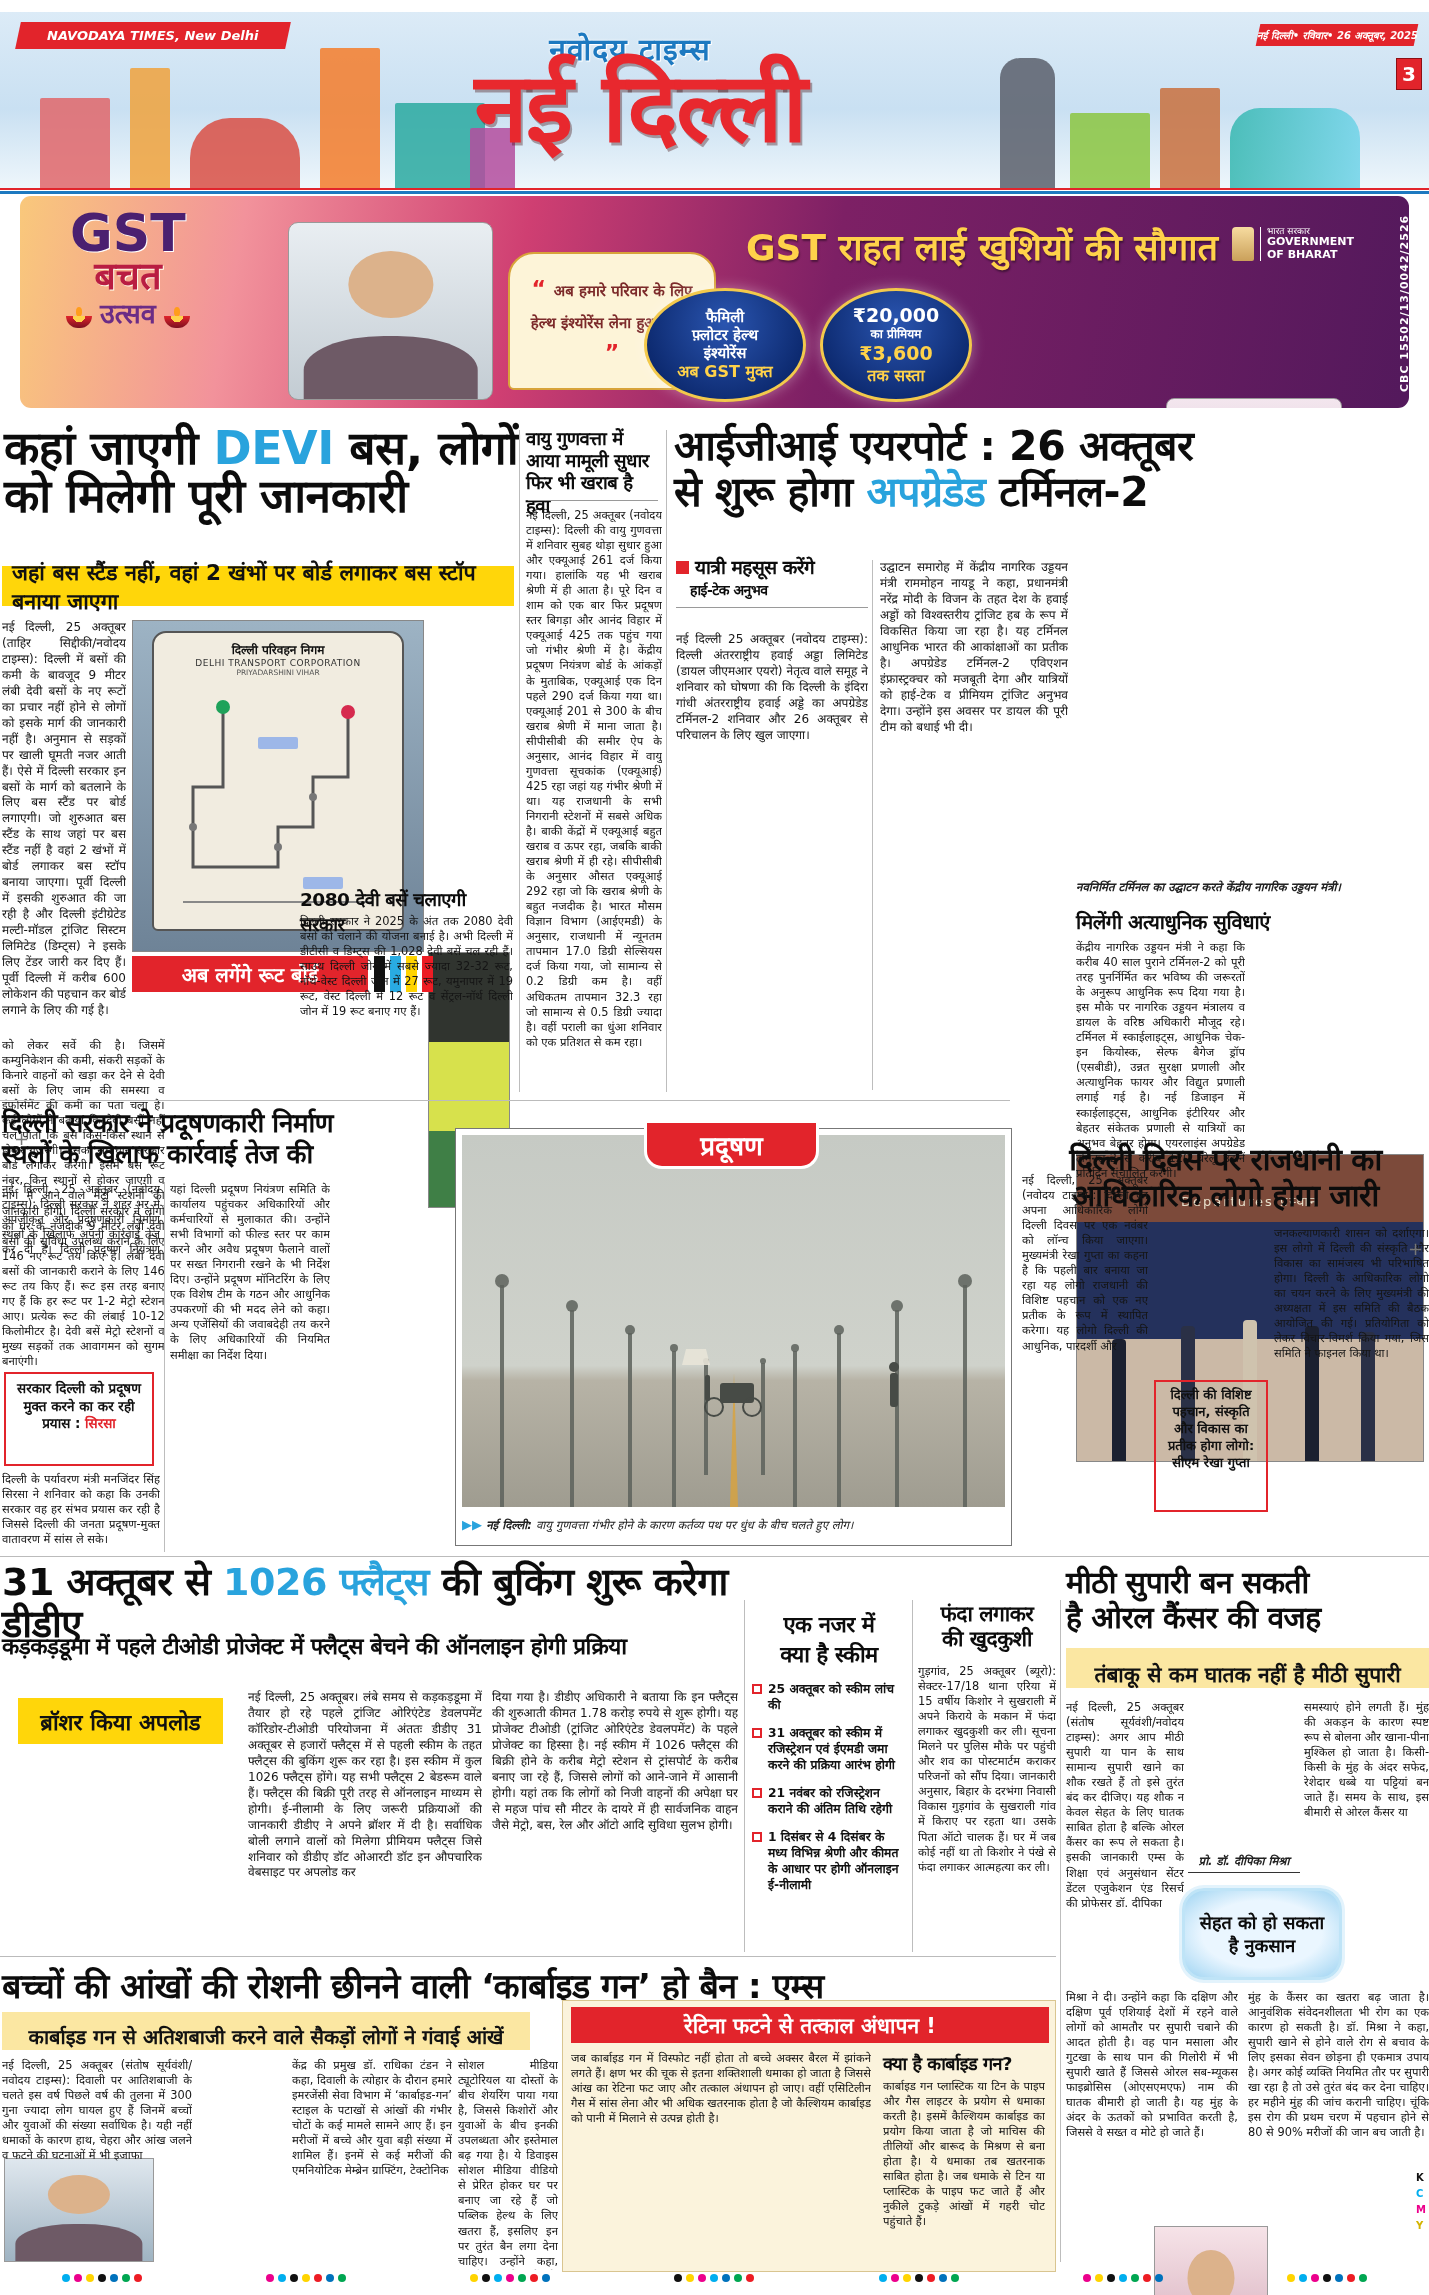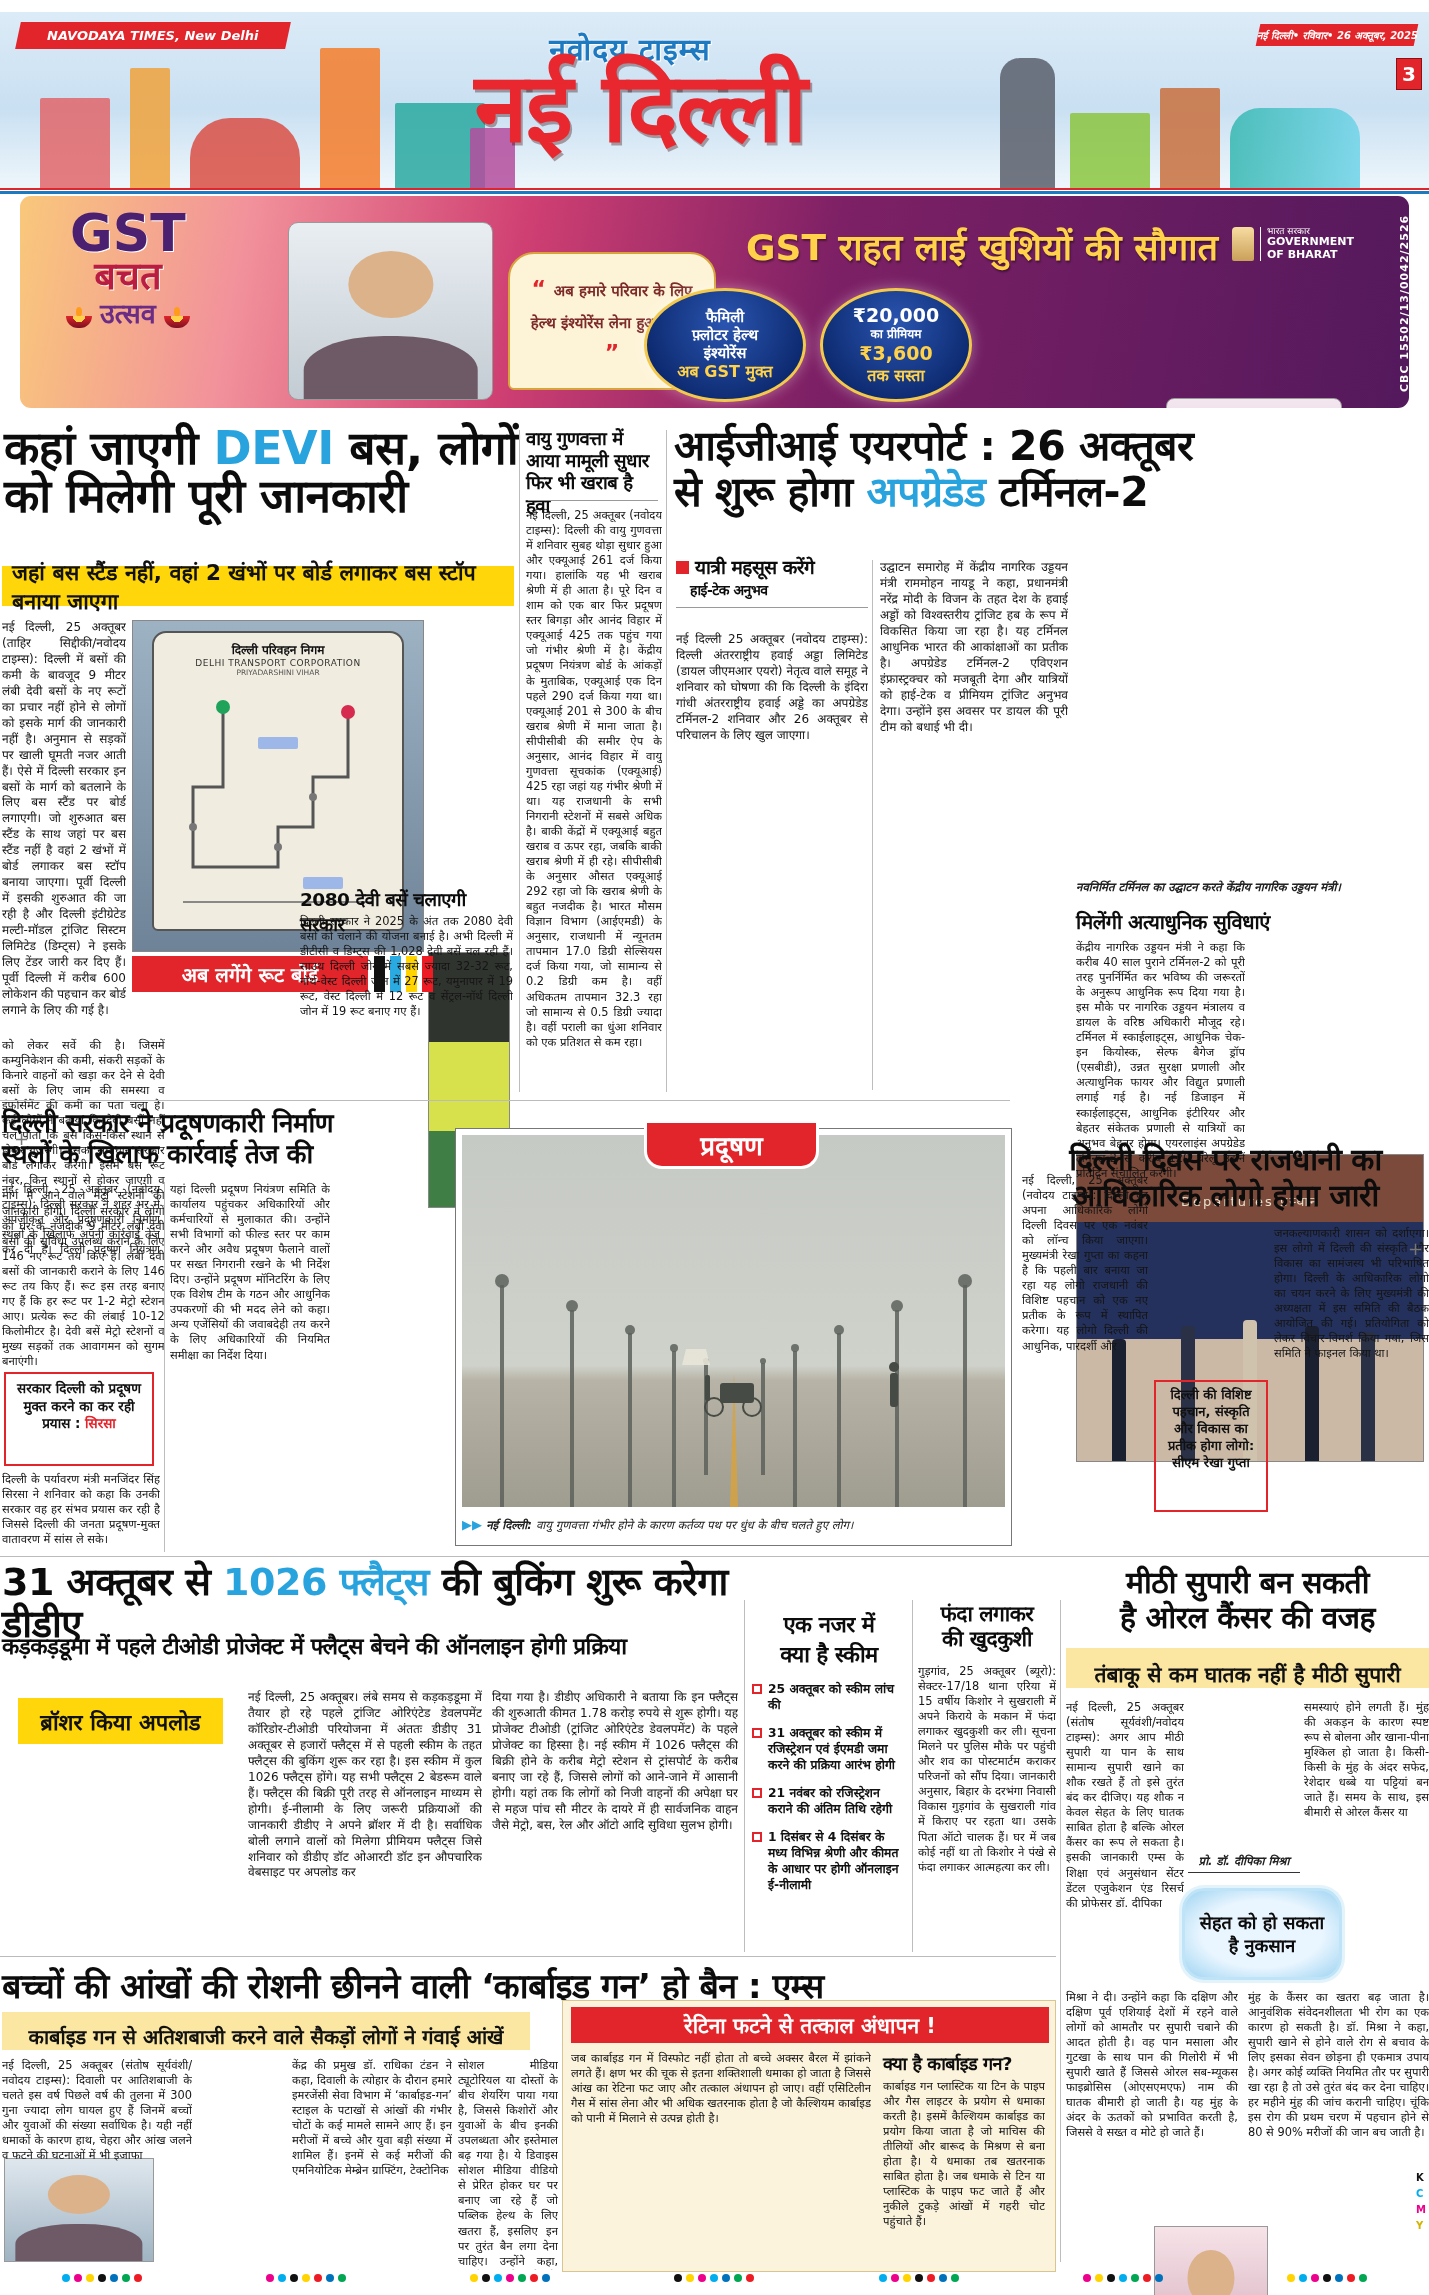--- a/index.html
+++ b/index.html
@@ -323,21 +323,21 @@
 </div>
 <div class="abs vrule" style="left:912px;top:1600px;height:352px"></div>
 
 <div class="abs hl" style="left:918px;top:1602px;width:138px;font-size:21px;line-height:1.2;text-align:center">
   <div>फंदा लगाकर</div>
     <div>की खुदकुशी</div>
 </div>
 <div class="abs bts jt" style="left:918px;top:1664px;width:138px;height:288px">गुड़गांव, 25 अक्तूबर (ब्यूरो): सेक्टर-17/18 थाना एरिया में 15 वर्षीय किशोर ने सुखराली में अपने किराये के मकान में फंदा लगाकर खुदकुशी कर ली। सूचना मिलने पर पुलिस मौके पर पहुंची और शव का पोस्टमार्टम कराकर परिजनों को सौंप दिया। जानकारी अनुसार, बिहार के दरभंगा निवासी विकास गुड़गांव के सुखराली गांव में किराए पर रहता था। उसके पिता ऑटो चालक हैं। घर में जब कोई नहीं था तो किशोर ने पंखे से फंदा लगाकर आत्महत्या कर ली।</div>
 <div class="abs vrule" style="left:1060px;top:1600px;height:662px"></div>
 
-<div class="abs hl" style="left:1066px;top:1566px;width:363px;font-size:30px;line-height:1.15;text-align:center">
+<div class="abs hl" style="left:1066px;top:1566px;width:363px;font-size:30px;line-height:1.15;">
   <div>मीठी सुपारी बन सकती</div>
     <div>है ओरल कैंसर की वजह</div>
 </div>
 <div class="abs palestrip" style="left:1066px;top:1648px;width:363px;height:40px;font-size:21px">
     <span>तंबाकू से कम घातक नहीं है मीठी सुपारी</span>
   </div>
 <div class="abs bts jt" style="left:1066px;top:1700px;width:118px;height:268px">नई दिल्ली, 25 अक्तूबर (संतोष सूर्यवंशी/नवोदय टाइम्स): अगर आप मीठी सुपारी या पान के साथ सामान्य सुपारी खाने का शौक रखते हैं तो इसे तुरंत बंद कर दीजिए। यह शौक न केवल सेहत के लिए घातक साबित होता है बल्कि ओरल कैंसर का रूप ले सकता है। इसकी जानकारी एम्स के शिक्षा एवं अनुसंधान सेंटर डेंटल एजुकेशन एंड रिसर्च की प्रोफेसर डॉ. दीपिका</div>
 
 <div class="abs cap" style="left:1188px;top:1854px;width:112px;font-weight:bold;text-align:center;border-bottom:1px solid #333;padding-bottom:3px">प्रो. डॉ. दीपिका मिश्रा</div>
 <div class="abs bts jt" style="left:1304px;top:1700px;width:125px;height:268px">समस्याएं होने लगती हैं। मुंह की अकड़न के कारण स्पष्ट रूप से बोलना और खाना-पीना मुश्किल हो जाता है। किसी-किसी के मुंह के अंदर सफेद, रेशेदार धब्बे या पट्टियां बन जाते हैं। समय के साथ, इस बीमारी से ओरल कैंसर या</div>

